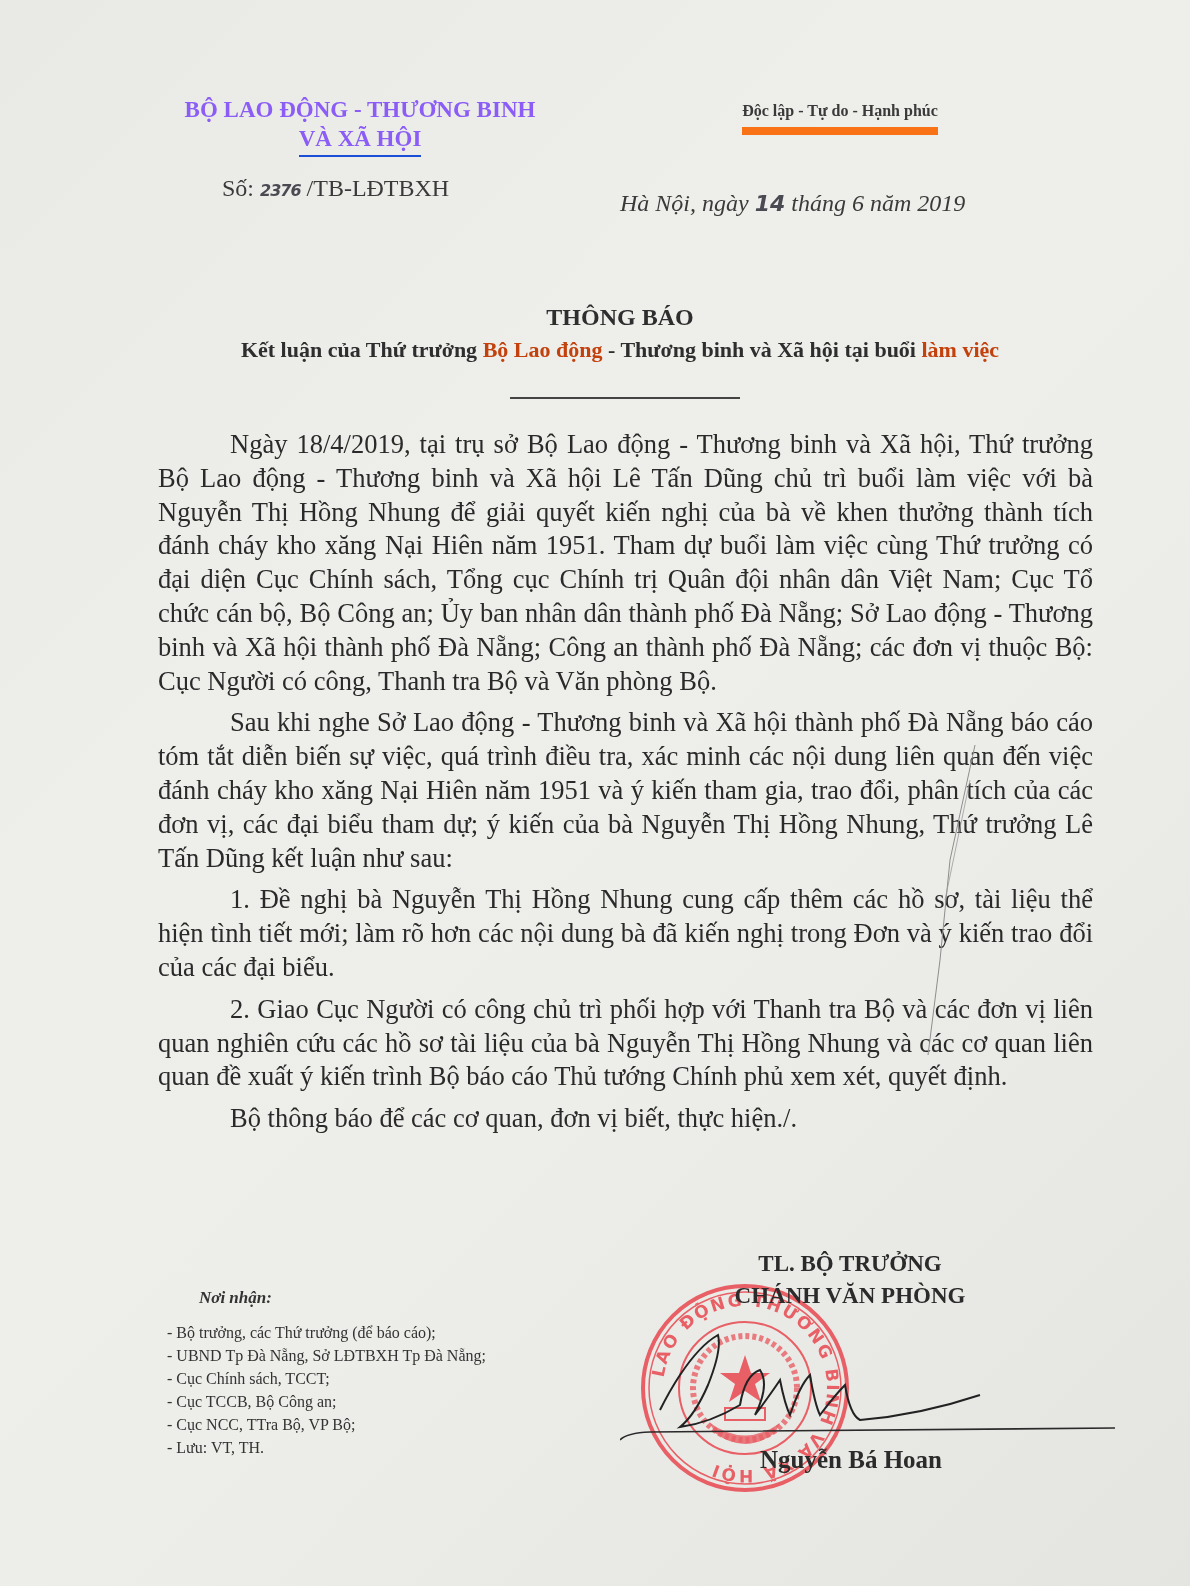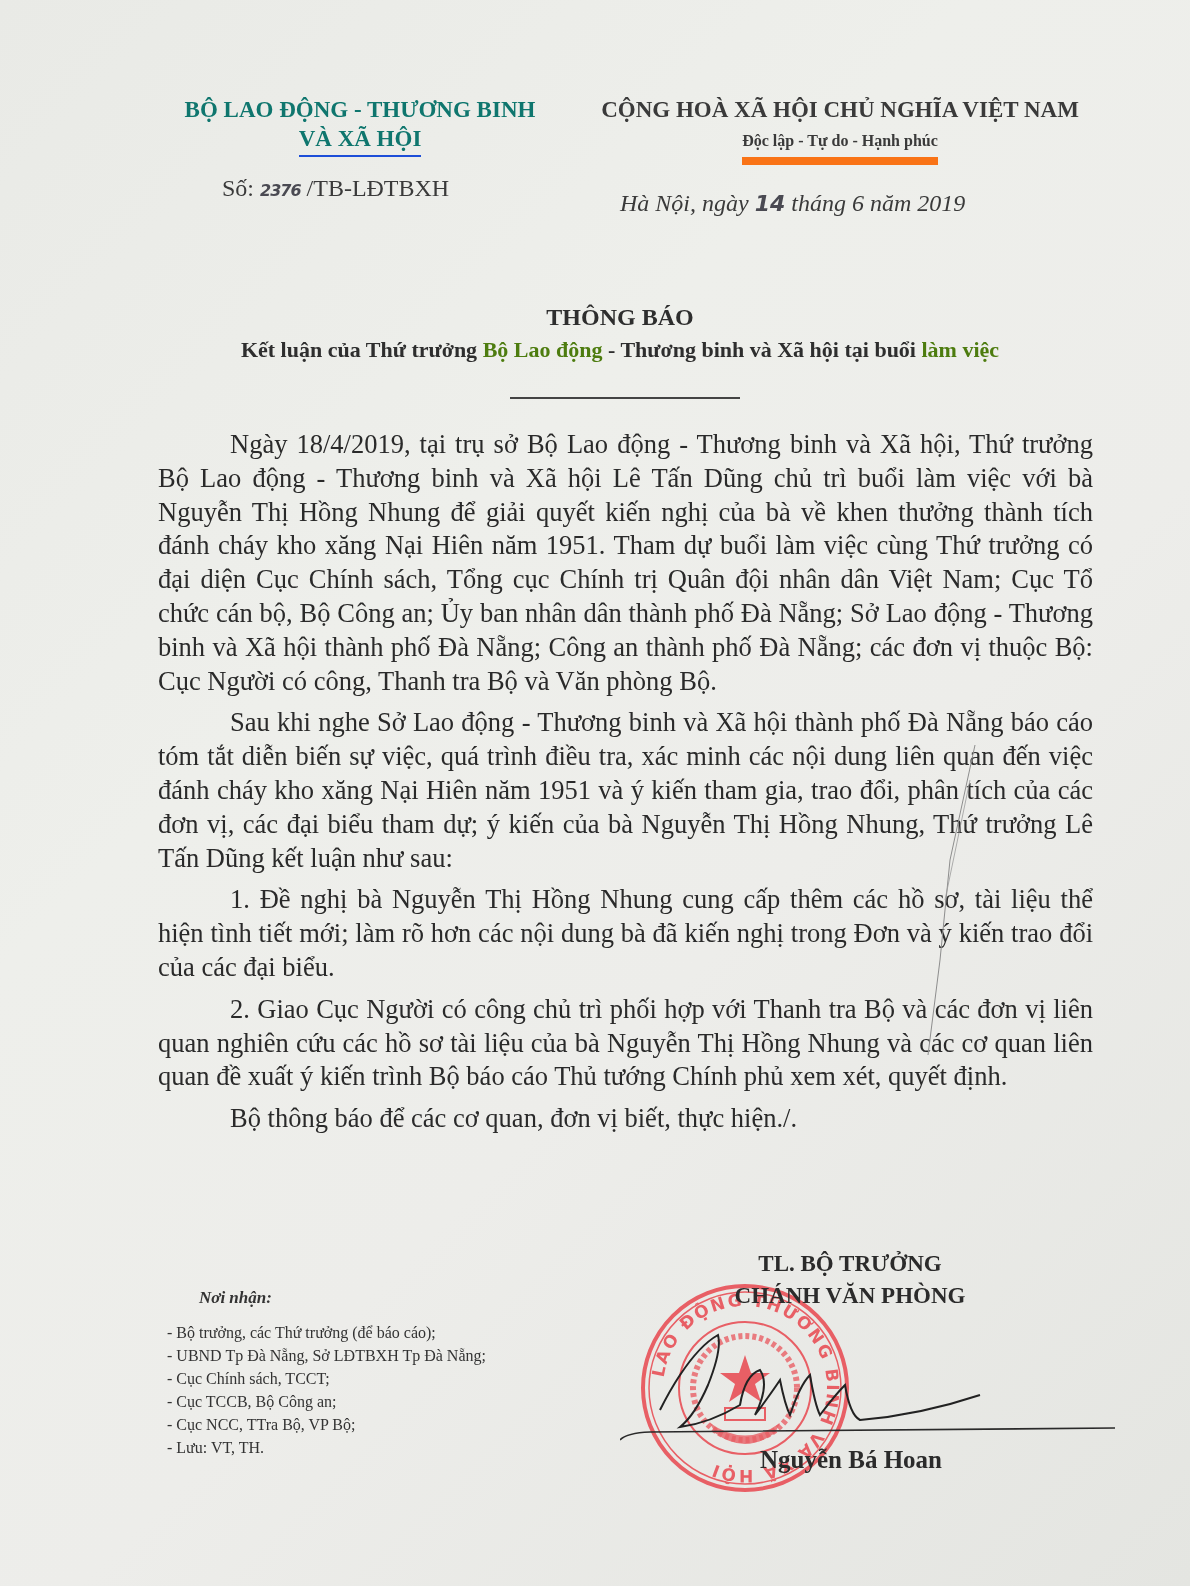--- a/index.html
+++ b/index.html
@@ -6,41 +6,41 @@
   body {
     width: 1190px; height: 1586px; overflow: hidden;
     background: linear-gradient(135deg, #e9eae6 0%, #eeefeb 35%, #ededea 60%, #e4e5e1 100%);
     position: relative;
     color: #2b2b2b;
     font-family: "Liberation Serif", "DejaVu Serif", serif;
   }
   .page { position: absolute; inset: 0; }
   .hdr-left {
     position: absolute; left: 160px; top: 95px; width: 400px; text-align: center;
-    font-weight: bold; font-size: 23px; line-height: 29px; color: #0f766e;
+    font-weight: bold; font-size: 23px; line-height: 29px; color: #8b5cf6;
   }
   .hdr-left .u { display: inline-block; border-bottom: 2px solid #1d4ed8; padding-bottom: 2px; }
   .so-line {
     position: absolute; left: 222px; top: 175px; font-size: 24px; color: #3a3a3a;
   }
   .so-line .hand { font-style: italic; font-weight: bold; font-family: "DejaVu Sans", sans-serif; font-size: 16px; color: #4a4a52; letter-spacing: -1px; }
   .hdr-right {
     position: absolute; left: 580px; top: 95px; width: 520px; text-align: center;
     font-weight: bold; color: #3a3a3a;
   }
   .hdr-right .l1 { font-size: 23px; line-height: 30px; }
   .hdr-right .l2 { font-size: 16px; line-height: 32px; display: inline-block; border-bottom: 8px solid #f97316; }
   .date-line {
     position: absolute; left: 620px; top: 190px; font-style: italic; font-size: 24px; color: #3a3a3a;
   }
   .date-line .hand { font-weight: bold; font-family: "DejaVu Sans", sans-serif; font-size: 22px; color: #4a4a52; }
   .title-block { position: absolute; left: 150px; width: 940px; top: 300px; text-align: center; font-weight: bold; color: #2e2e2e; }
   .title-block .t1 { font-size: 24px; line-height: 34px; }
   .title-block .t2 { font-size: 22px; line-height: 32px; }
-  .title-block .t2 .faded { color: #4d7c0f; }
+  .title-block .t2 .faded { color: #c2410c; }
   .title-block .t3 { font-size: 23px; line-height: 32px; }
   .title-rule { position: absolute; left: 510px; top: 397px; width: 230px; height: 2px; background: #444; }
   .body-text {
     position: absolute; left: 158px; top: 428px; width: 935px;
     font-size: 26.5px; line-height: 33.8px; text-align: justify; color: #2a2a2a;
   }
   .body-text p { margin: 0; text-indent: 72px; }
   .body-text p.gap { margin-top: 8px; }
   .sig-block { position: absolute; left: 700px; top: 1248px; width: 300px; text-align: center; font-weight: bold; font-size: 23px; line-height: 32px; color: #2b2b2b; z-index: 3; }
   .sig-name { position: absolute; left: 760px; top: 1446px; font-weight: bold; font-size: 25px; color: #2b2b2b; z-index: 3; }
@@ -59,21 +59,20 @@
   <div class="hdr-left">
     <div>BỘ LAO ĐỘNG - THƯƠNG BINH</div>
     <div><span class="u">VÀ XÃ HỘI</span></div>
   </div>
 
   <div class="so-line">
     <span>Số: </span><span class="hand">2376</span><span> /TB-LĐTBXH</span>
   </div>
 
   <div class="hdr-right">
-    <div class="l1">CỘNG HOÀ XÃ HỘI CHỦ NGHĨA VIỆT NAM</div>
     <div class="l2">Độc lập - Tự do - Hạnh phúc</div>
   </div>
 
   <div class="date-line">
     <span>Hà Nội,  ngày </span><span class="hand">14</span><span> tháng 6 năm 2019</span>
   </div>
 
   <div class="title-block">
     <div class="t1">THÔNG BÁO</div>
     <div class="t2">

